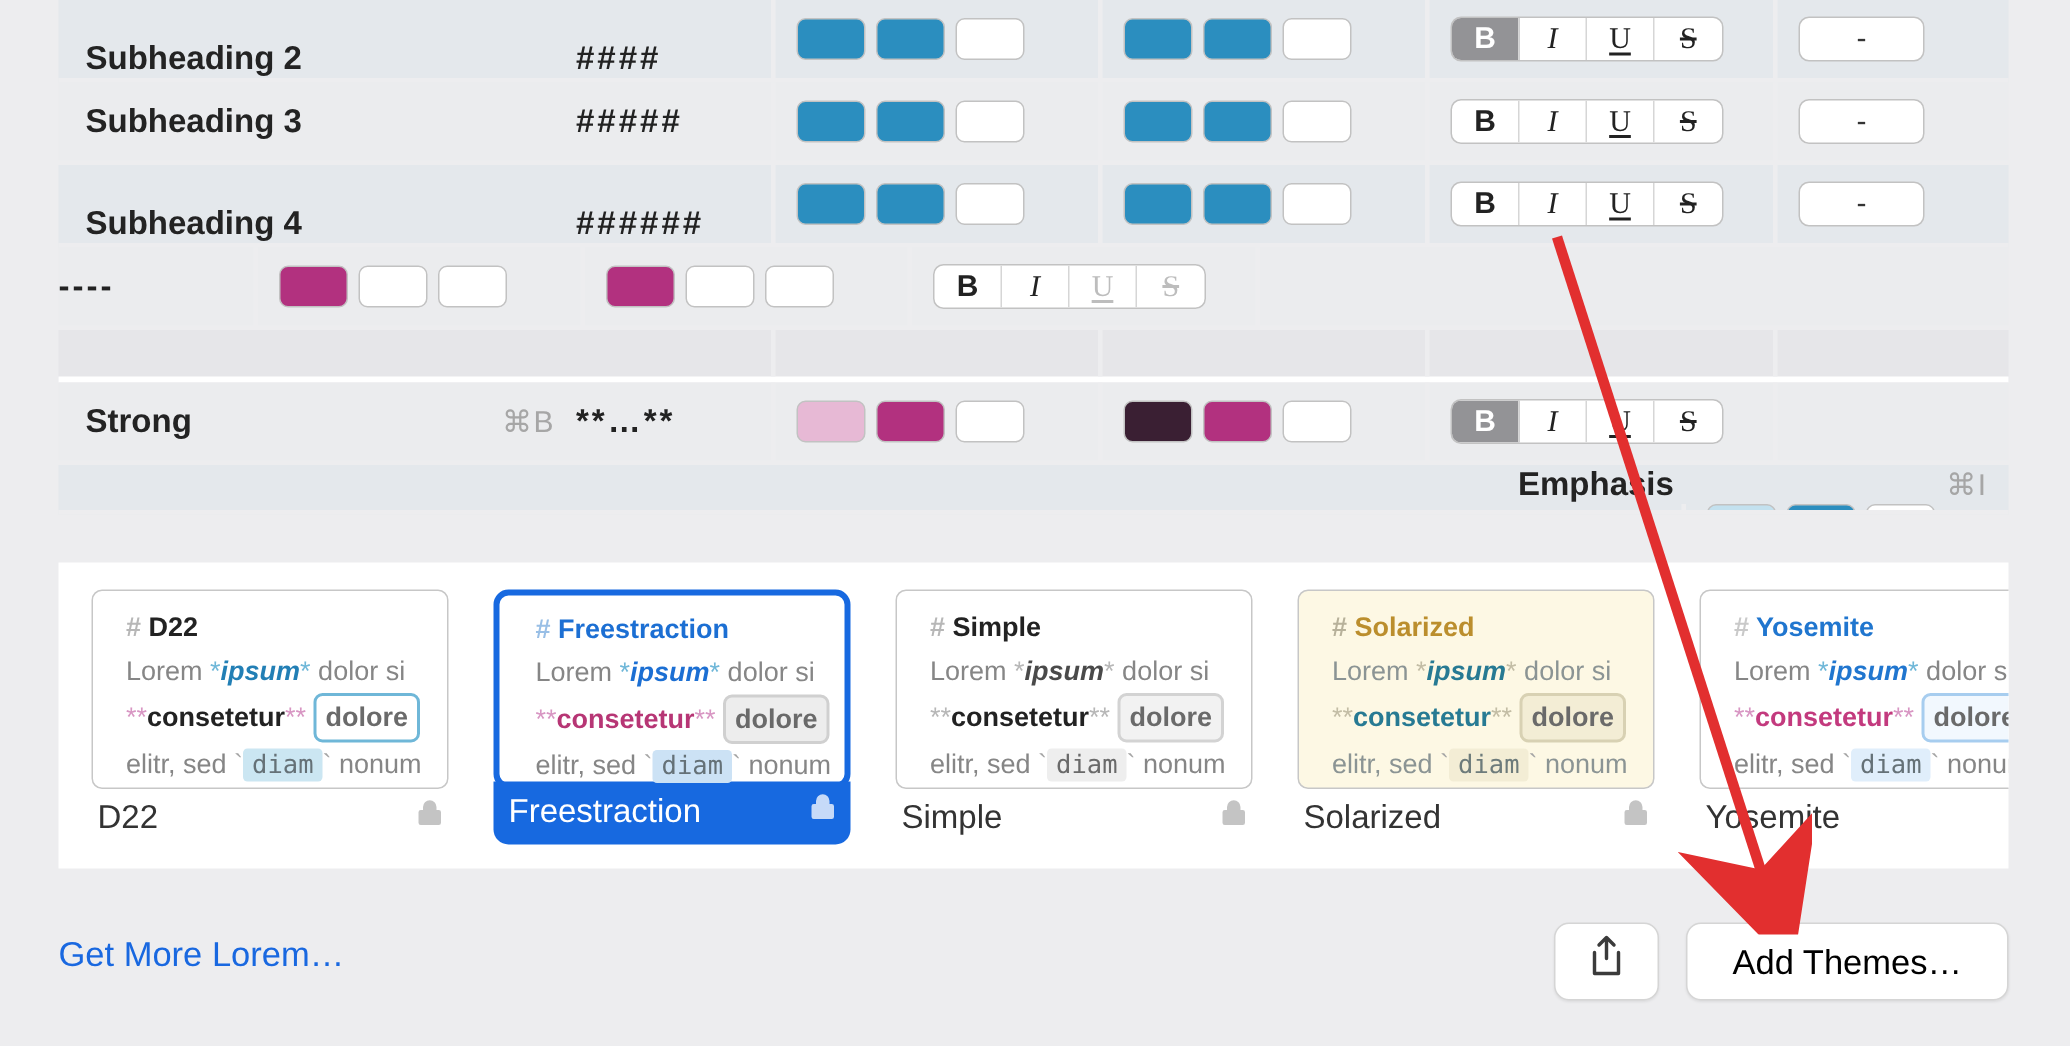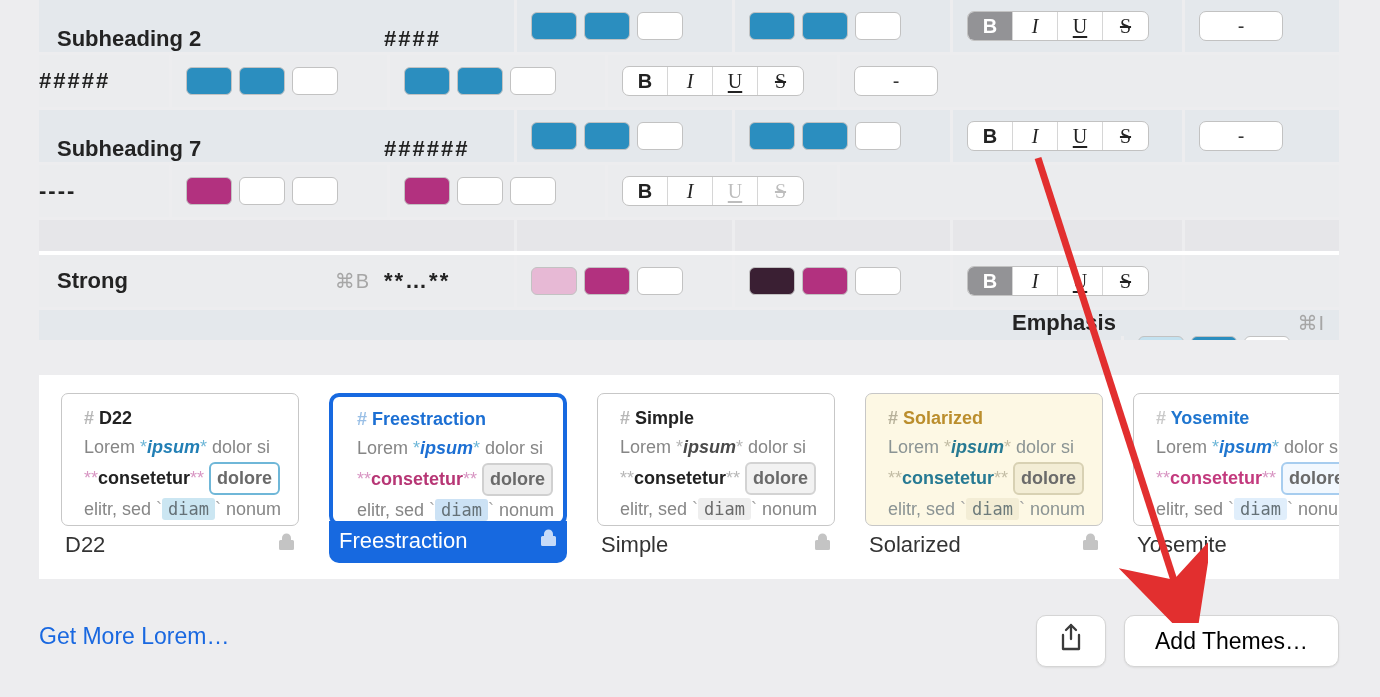--- a/index.html
+++ b/index.html
@@ -203,20 +203,24 @@
         <div class="seg I ">I</div>
         <div class="seg U ">U</div>
         <div class="seg Sx ">S</div>
       </div>
       </div>
       <div class="c6">
         <div class="dash-select">-</div>
       </div>
     </div>
     <div class="row plain">
+      <div class="c1">
+        <span class="name">Subheading 3</span>
+        <span class="kbd"></span>
+      </div>
       <div class="c2">#####</div>
       <div class="c3">
         <div class="swatch" style="background:#2b8ebf"></div>
         <div class="swatch" style="background:#2b8ebf"></div>
         <div class="swatch" style="background:#ffffff"></div>
       </div>
       <div class="c4">
         <div class="swatch" style="background:#2b8ebf"></div>
         <div class="swatch" style="background:#2b8ebf"></div>
         <div class="swatch" style="background:#ffffff"></div>
@@ -228,21 +232,21 @@
         <div class="seg U ">U</div>
         <div class="seg Sx ">S</div>
       </div>
       </div>
       <div class="c6">
         <div class="dash-select">-</div>
       </div>
     </div>
     <div class="row alt">
       <div class="c1">
-        <span class="name">Subheading 7</span>
+        <span class="name">Subheading 4</span>
         <span class="kbd"></span>
       </div>
       <div class="c2">######</div>
       <div class="c3">
         <div class="swatch" style="background:#2b8ebf"></div>
         <div class="swatch" style="background:#2b8ebf"></div>
         <div class="swatch" style="background:#ffffff"></div>
       </div>
       <div class="c4">
         <div class="swatch" style="background:#2b8ebf"></div>

